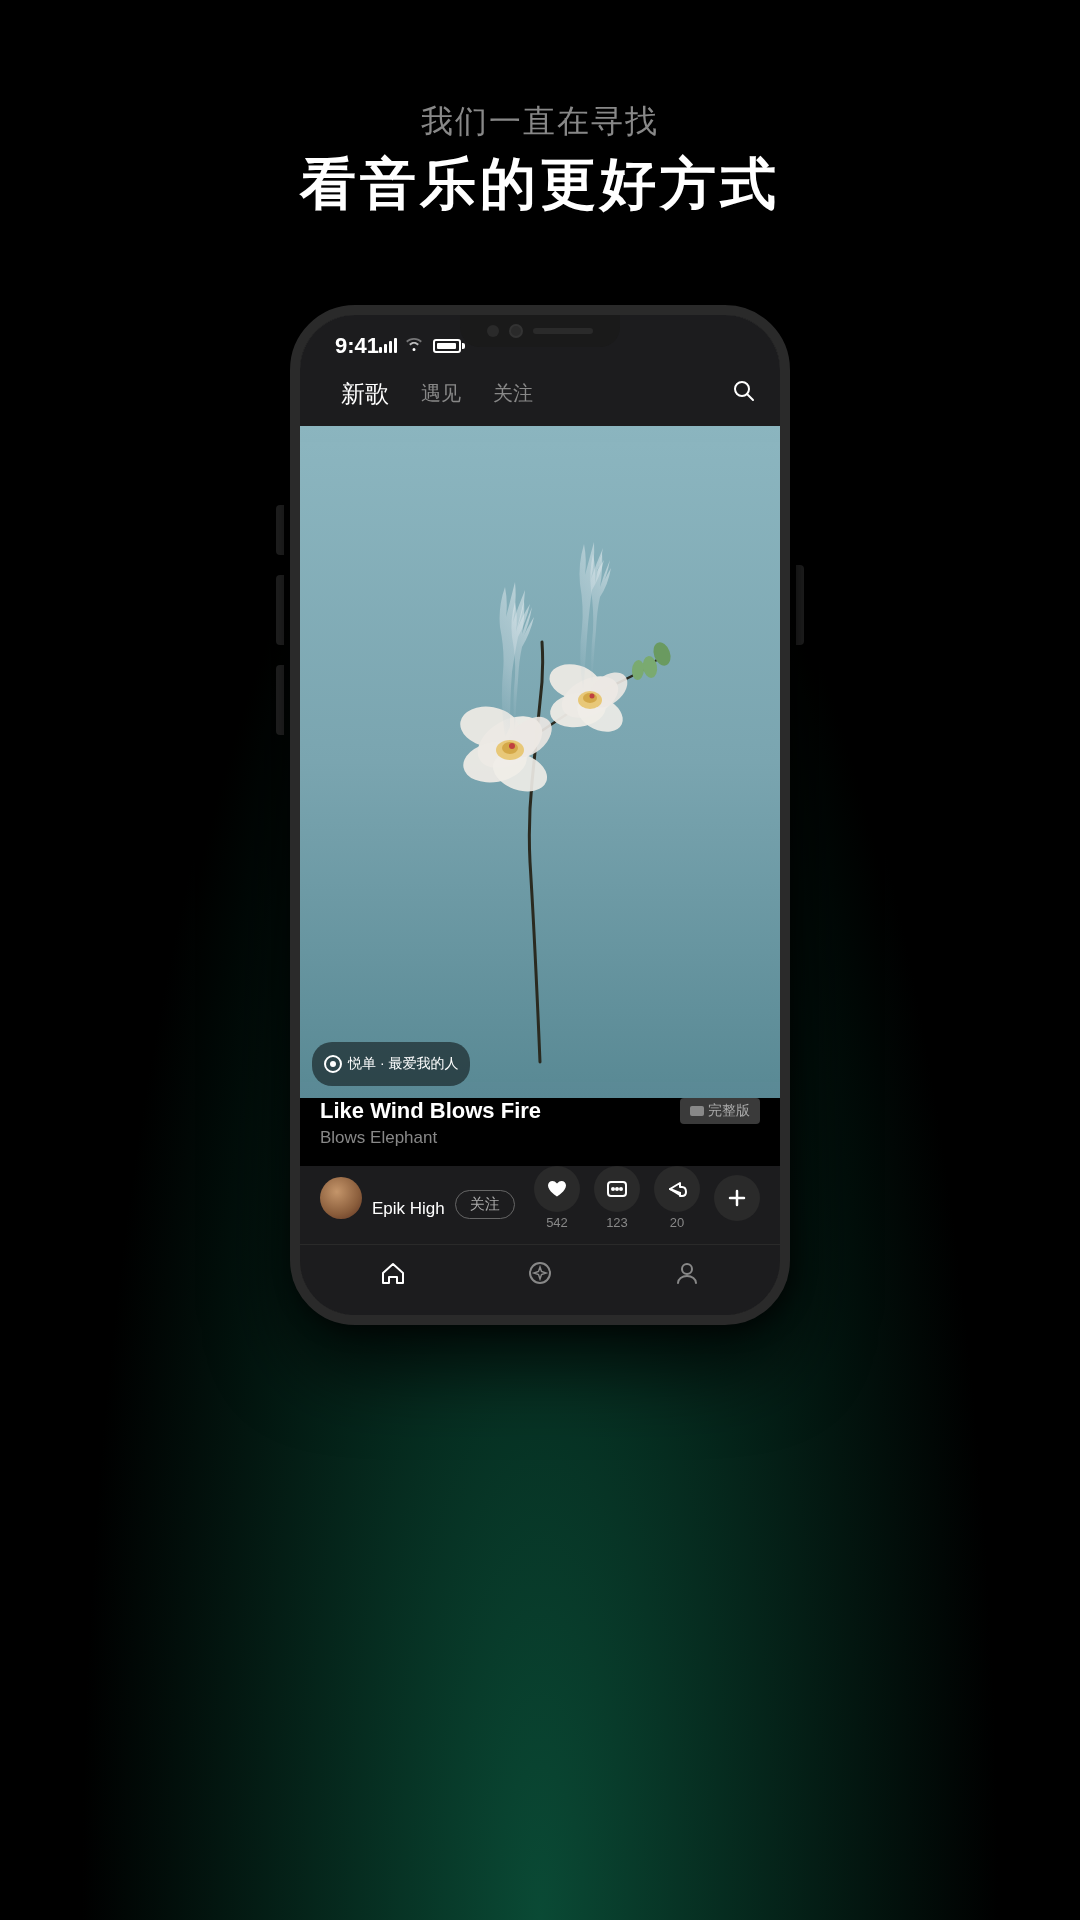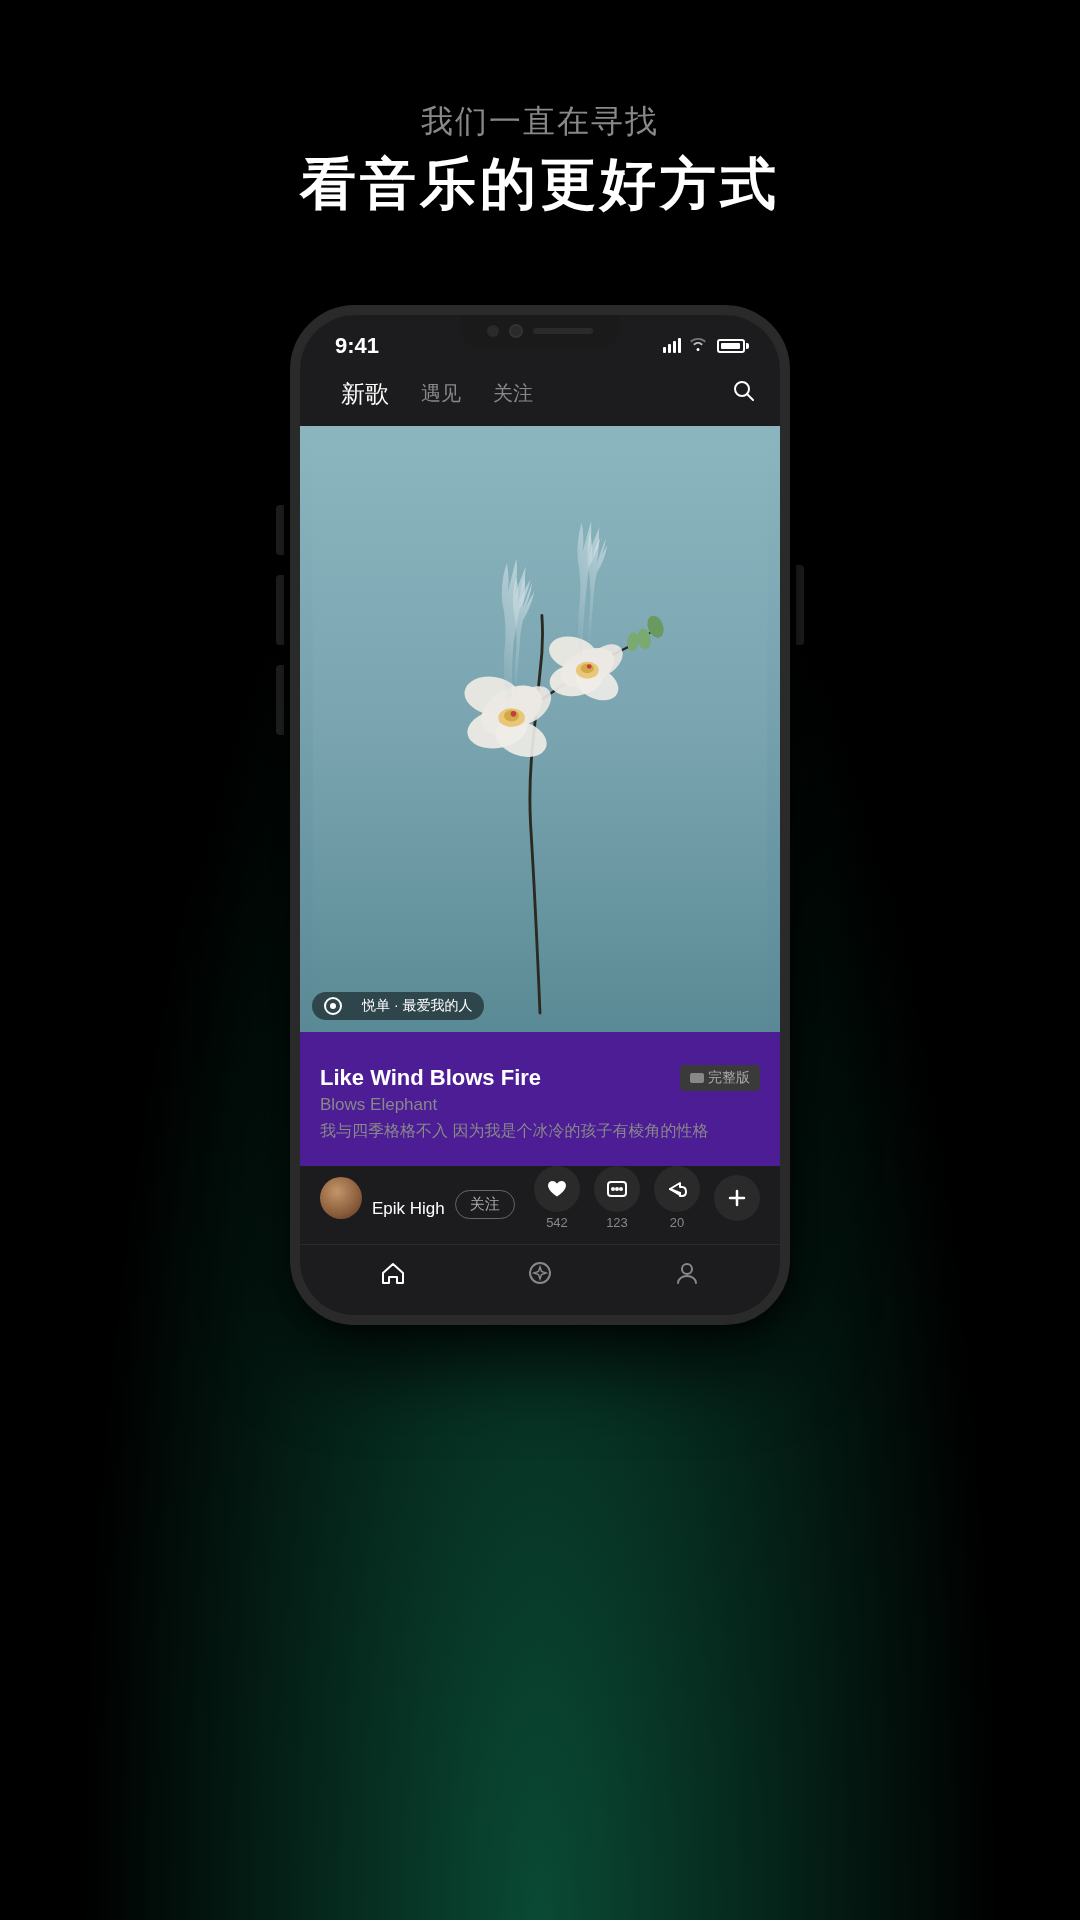--- a/index.html
+++ b/index.html
@@ -108,21 +108,21 @@
       background: #1c1c1e;
       border-radius: 55px;
       overflow: hidden;
       display: flex;
       flex-direction: column;
     }
 
     
     .status-bar {
       display: flex;
-      justify-content: space-between;
+      justify-content: flex-start;
       align-items: center;
       padding: 18px 35px 5px;
       flex-shrink: 0;
     }
 
     .status-time {
       color: white;
       font-size: 22px;
       font-weight: 600;
     }
@@ -269,24 +269,24 @@
       position: relative;
       background: linear-gradient(180deg, #8bb5bf 0%, #7aa5b0 40%, #6a97a4 70%, #5a8995 100%);
     }
 
     .playlist-badge {
       position: absolute;
       bottom: 12px;
       left: 12px;
       display: flex;
       align-items: flex-end;
-      gap: 20px;
+      gap: 6px;
       background: rgba(0,0,0,0.5);
       border-radius: 20px;
-      padding: 5px 12px;
+      padding: 13px 12px;
     }
 
     .playlist-icon {
       width: 18px;
       height: 18px;
       border: 2px solid white;
       border-radius: 50%;
       position: relative;
     }
 
@@ -302,22 +302,22 @@
       border-radius: 50%;
     }
 
     .playlist-text {
       color: white;
       font-size: 14px;
     }
 
     
     .song-info {
-      padding: 33px 20px 12px;
-      background: #4c1d95;
+      padding: 0 20px 12px;
+      background: #000000;
     }
 
     .song-title-row {
       display: flex;
       align-items: center;
       justify-content: space-between;
       margin-bottom: 4px;
     }
 
     .song-title {
@@ -613,21 +613,20 @@
 
         <div class="song-info">
           <div class="song-title-row">
             <span class="song-title">Like Wind Blows Fire</span>
             <div class="full-version-badge">
               <div class="full-version-icon"></div>
               <span>完整版</span>
             </div>
           </div>
           <div class="artist-name">Blows Elephant</div>
-          <div class="lyrics-preview">我与四季格格不入 因为我是个冰冷的孩子有棱角的性格</div>
         </div>
 
         <div class="action-bar">
           <div class="user-info">
             <div class="avatar">
               <div class="avatar-img"></div>
             </div>
             <span class="username">Epik High</span>
             <button class="follow-btn">关注</button>
           </div>

